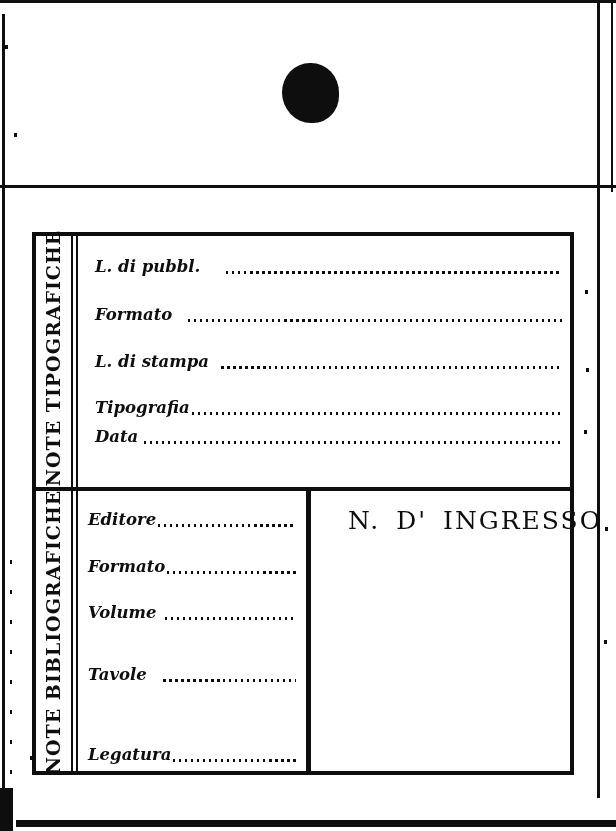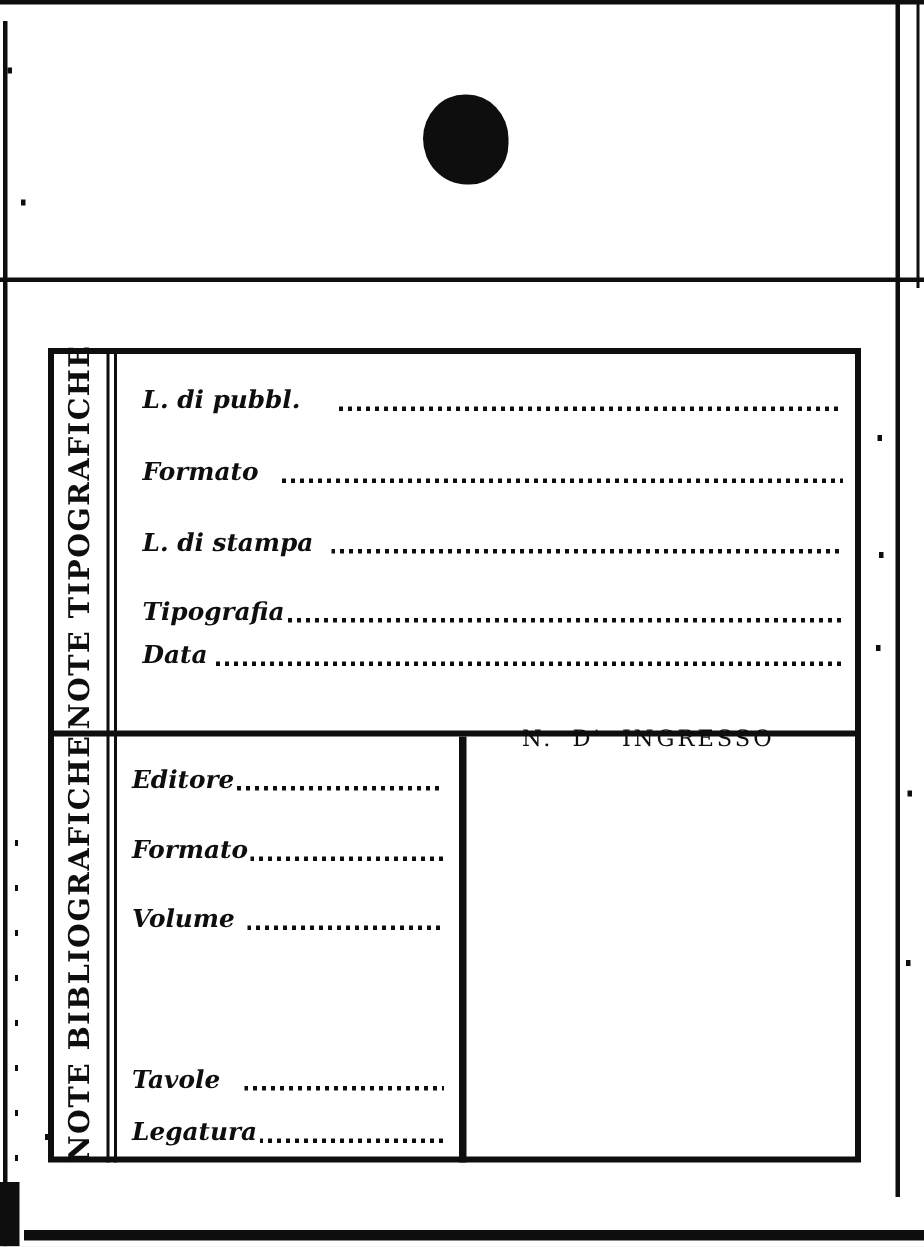--- a/index.html
+++ b/index.html
@@ -48,25 +48,25 @@
             white-space:nowrap; }
   .leader { flex:1; height:3px; margin-bottom:3px;
             background:repeating-linear-gradient(90deg,#0e0e0e 0 2.5px,transparent 2.5px 6px); }
   .g2{padding-right:2px} .g6{padding-right:6px} .g8{padding-right:8px}
   .g12{padding-right:12px} .g14{padding-right:14px} .g16{padding-right:16px}
   .g26{padding-right:26px}
 
   .rt { left:95px; width:467px; }
   .rt0{top:255px} .rt1{top:303px} .rt2{top:350px} .rt3{top:396px} .rt4{top:425px}
   .rb { left:88px; width:208px; }
-  .rb0{top:508px} .rb1{top:555px} .rb2{top:601px} .rb3{top:646px} .rb4{top:708px} .rb5{top:743px}
+  .rb0{top:508px} .rb1{top:555px} .rb2{top:601px} .rb3{top:646px} .rb4{top:663px} .rb5{top:743px}
 
   
-  .ingresso { position:absolute; left:348px; top:483px;
-              font-size:15px; letter-spacing:2px; word-spacing:6px; }
+  .ingresso { position:absolute; left:348px; top:506px;
+              font-size:25px; letter-spacing:2px; word-spacing:6px; }
 
   
   .speck { position:absolute; width:3px; height:4px; background:#0e0e0e; }
   .s1{left:5px;top:45px} .s2{left:14px;top:133px} .s3{left:585px;top:290px}
   .s4{left:586px;top:368px} .s5{left:584px;top:430px} .s6{left:605px;top:527px}
   .s7{left:604px;top:640px} .s8{left:30px;top:756px}
 </style>
 </head>
 <body>
 

